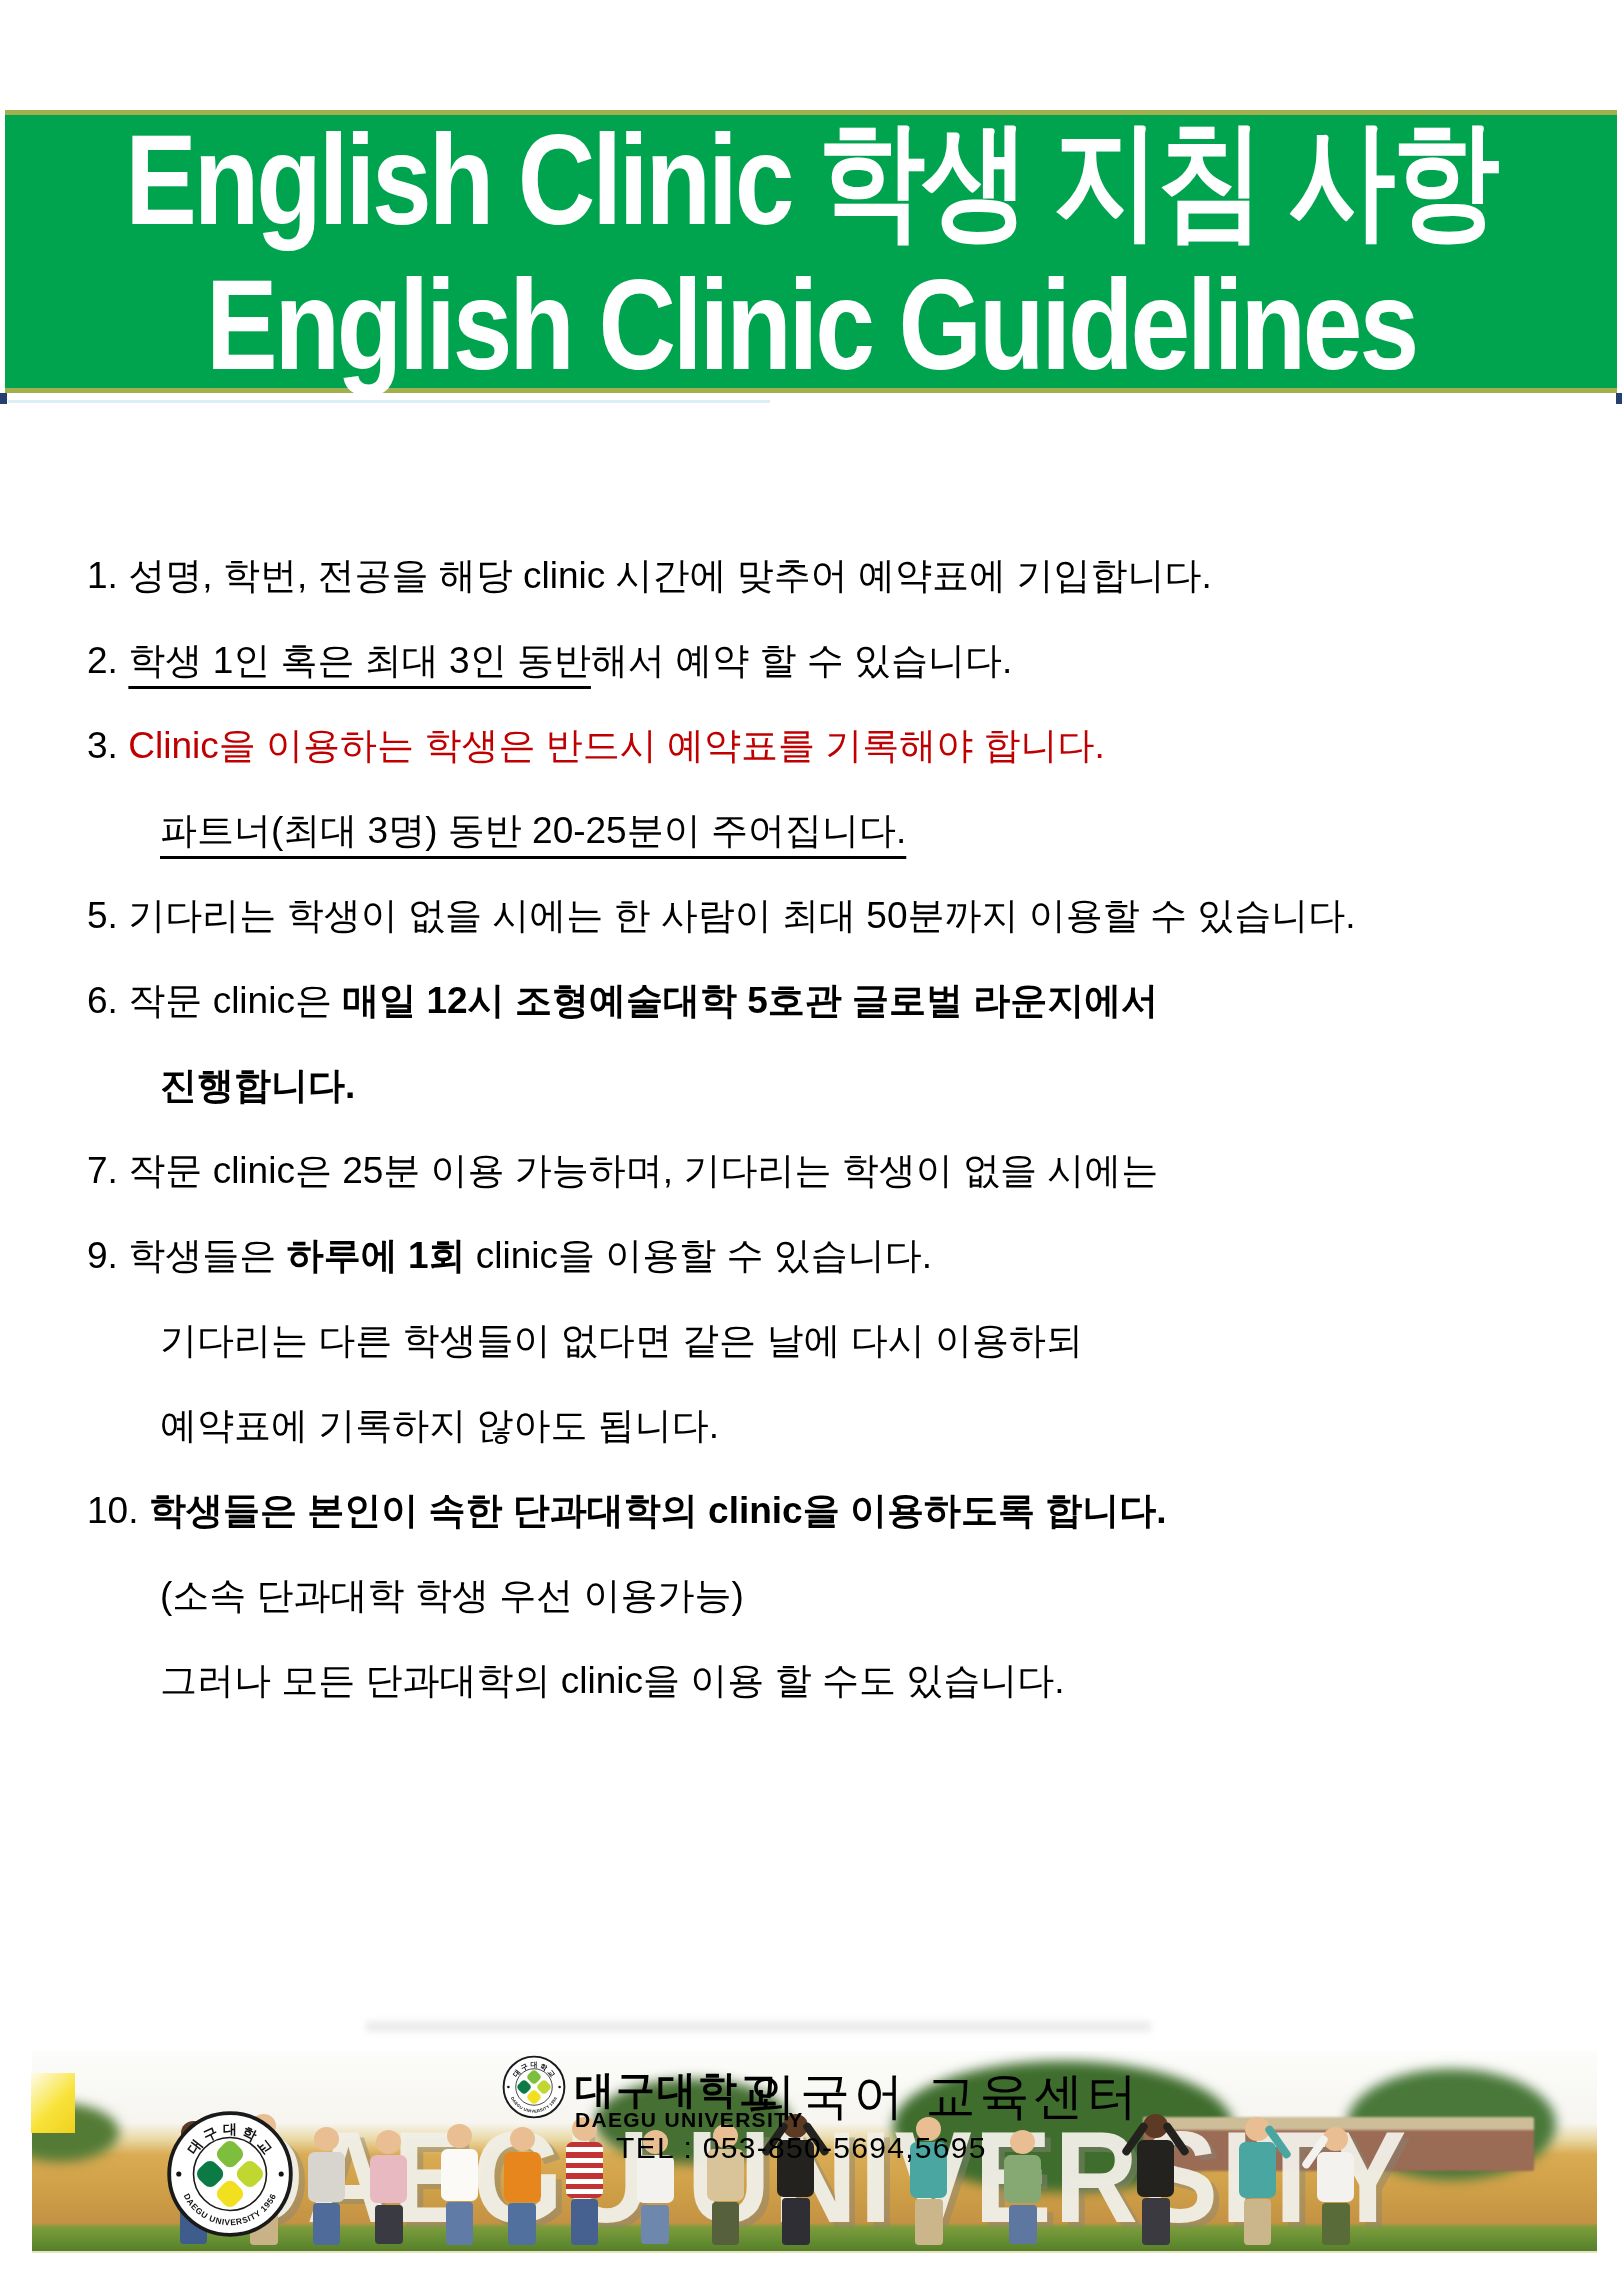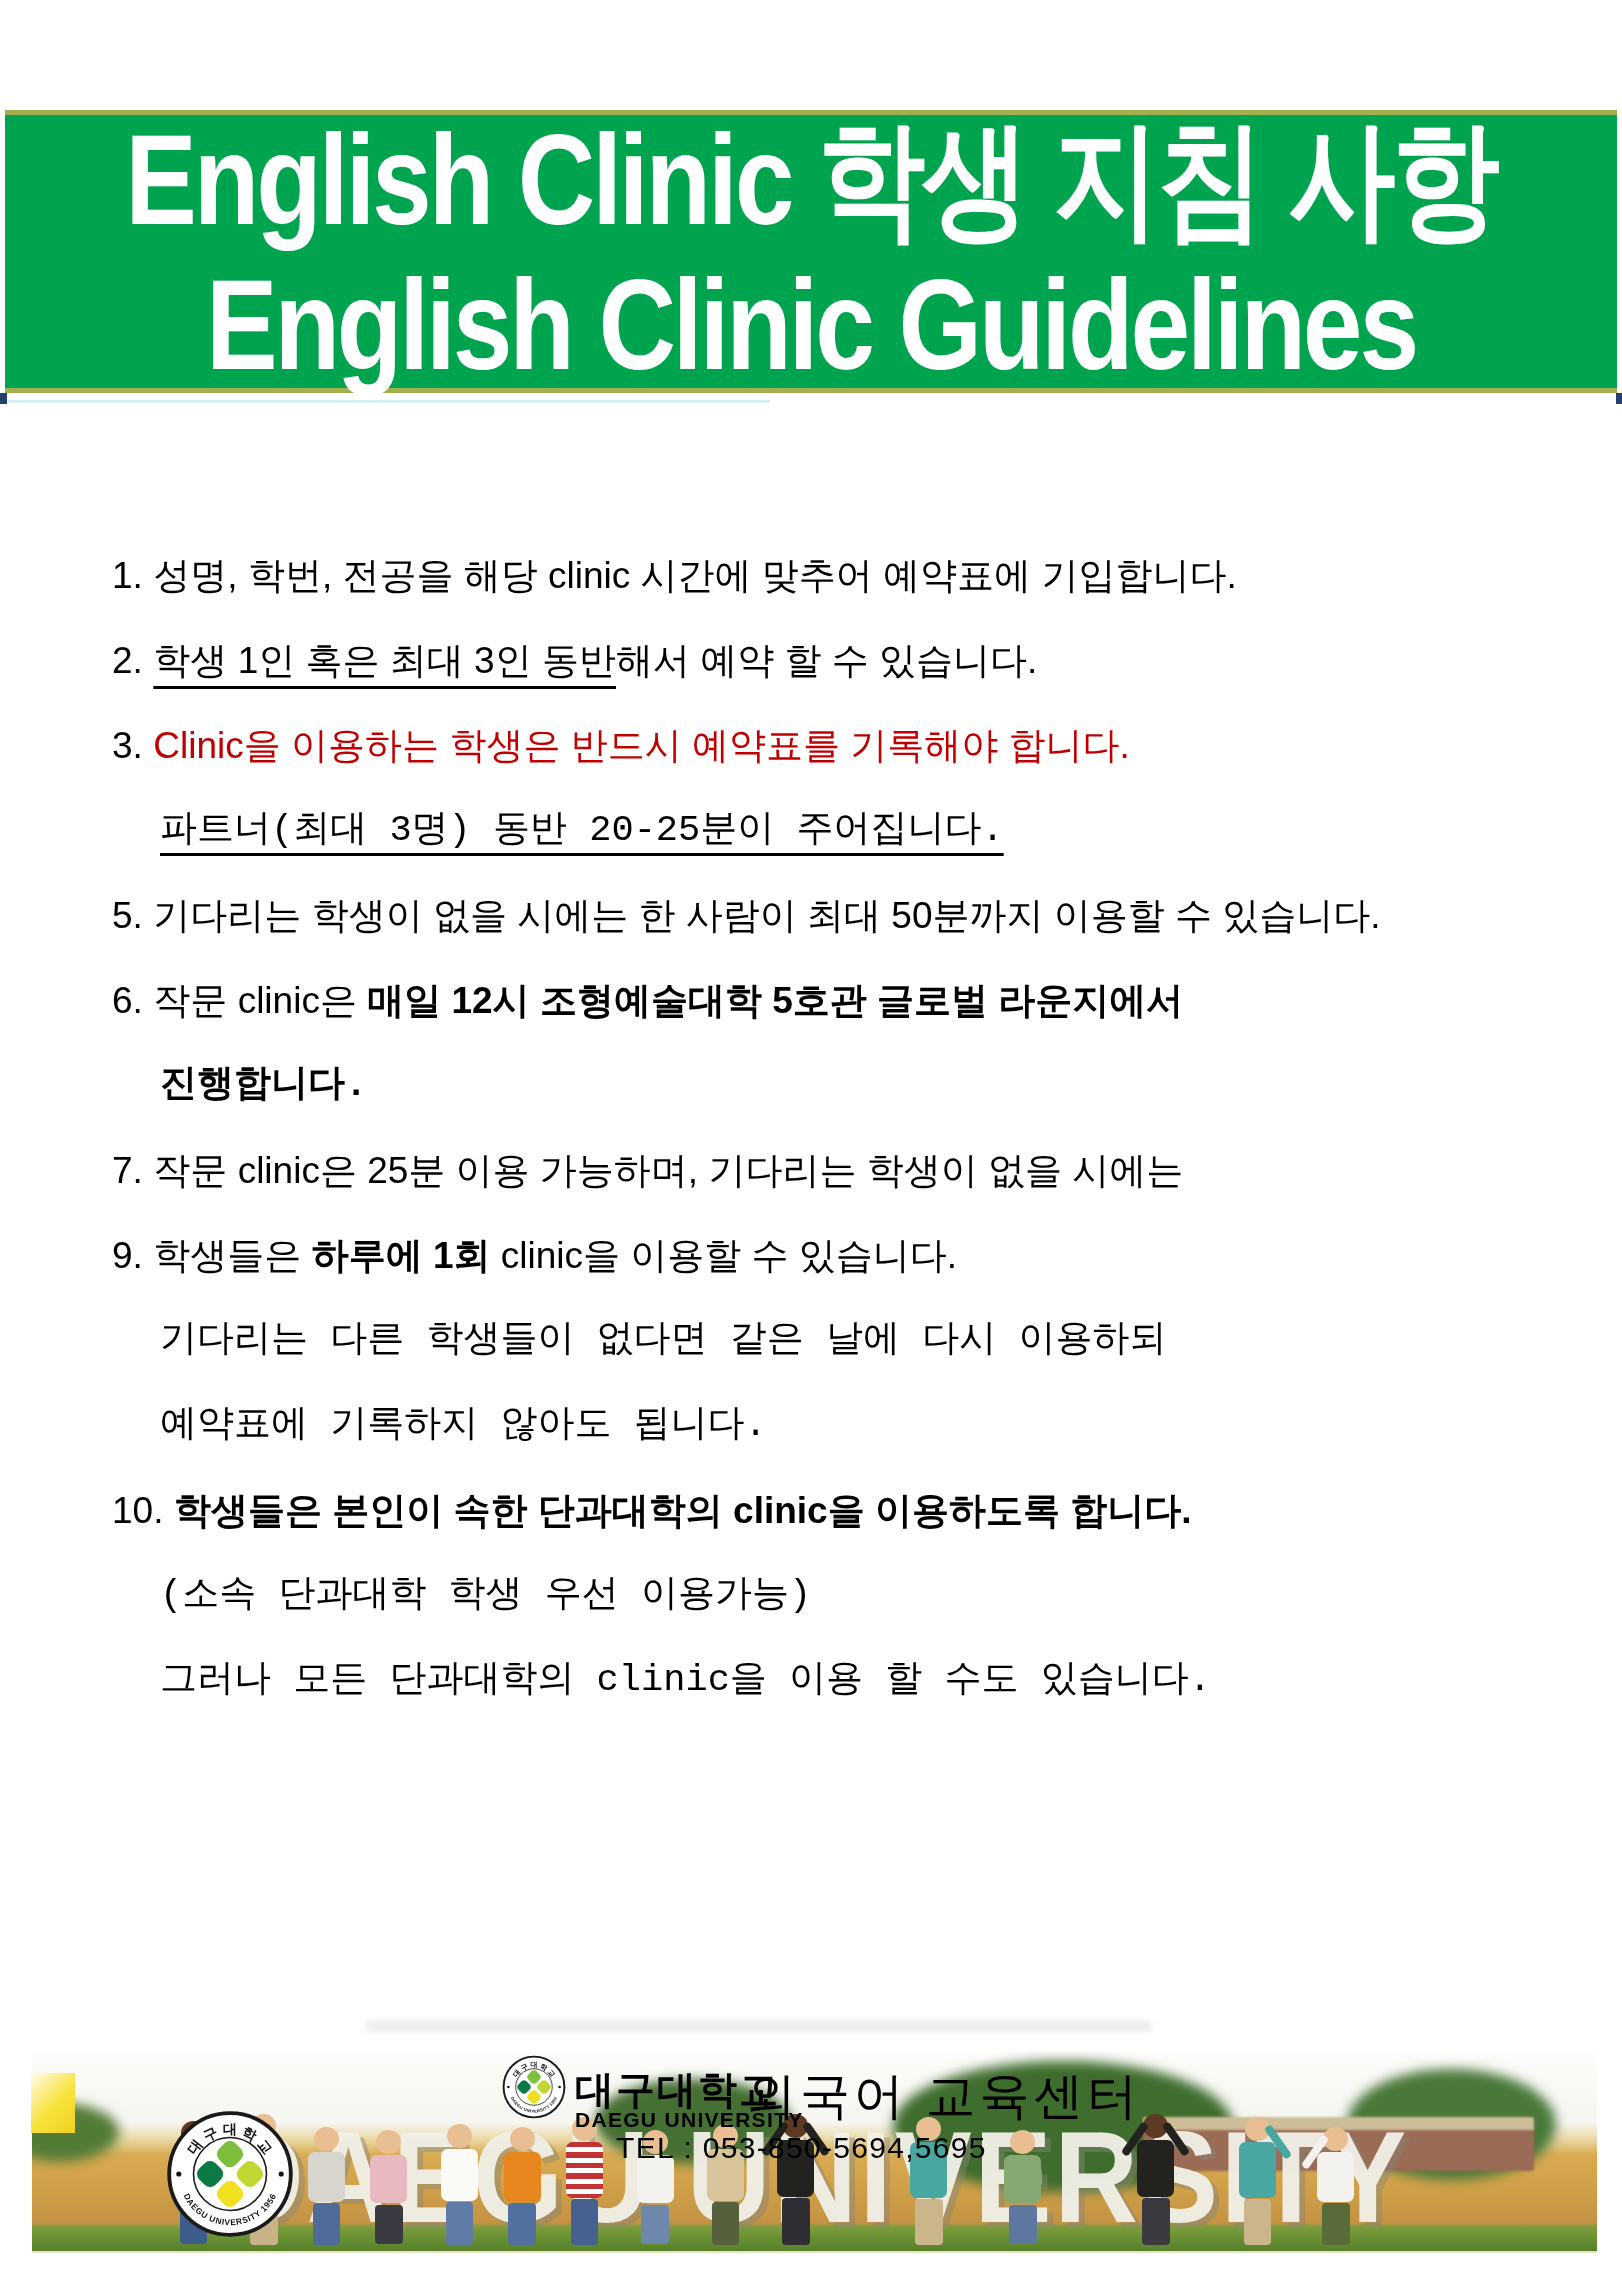--- a/index.html
+++ b/index.html
@@ -15,22 +15,22 @@
   #banner-text{
     width:100%;text-align:center;font-weight:bold;color:#fff;
     transform:scale(0.95,1.14);transform-origin:50% 50%;
   }
   #banner-text .t-line{font-size:113px;line-height:128px;letter-spacing:-3.3px;white-space:nowrap;}
   
   .edge-tick{position:absolute;width:6.5px;height:10.5px;background:#23406F;}
   #faint-line{position:absolute;left:7.9px;top:400px;width:762px;height:2.6px;background:#DCEEF6;}
   
   #guidelines{position:absolute;left:0;top:533px;width:1623px;}
-  .g-row{height:85px;line-height:85px;margin-left:112px;font-size:37px;white-space:nowrap;}
-  .g-row.indent{margin-left:160px;font-family:Liberation Mono, monospace;}
+  .g-row{height:85px;line-height:85px;margin-left:87px;font-size:37px;white-space:nowrap;}
+  .g-row.indent{margin-left:160px;}
   .g-num{margin-right:10.5px;}
   .seg-bold{font-weight:bold;}
   .seg-red{color:#C00000;}
   .seg-underline{text-decoration:underline;text-decoration-thickness:3.3px;text-underline-offset:13px;}
   
   #photo{
     position:absolute;left:32px;top:2051px;width:1565px;height:200px;overflow:hidden;
     background:linear-gradient(180deg,#fcfcfa 0%,#f6f5f0 36%,#ead9a6 44%,#d9ab52 52%,#cf9f47 70%,#c49244 86%,#7d9c3c 88%,#618b30 96%,#577f2a 100%);
     border-bottom:2px solid #E6E3C2;
   }

